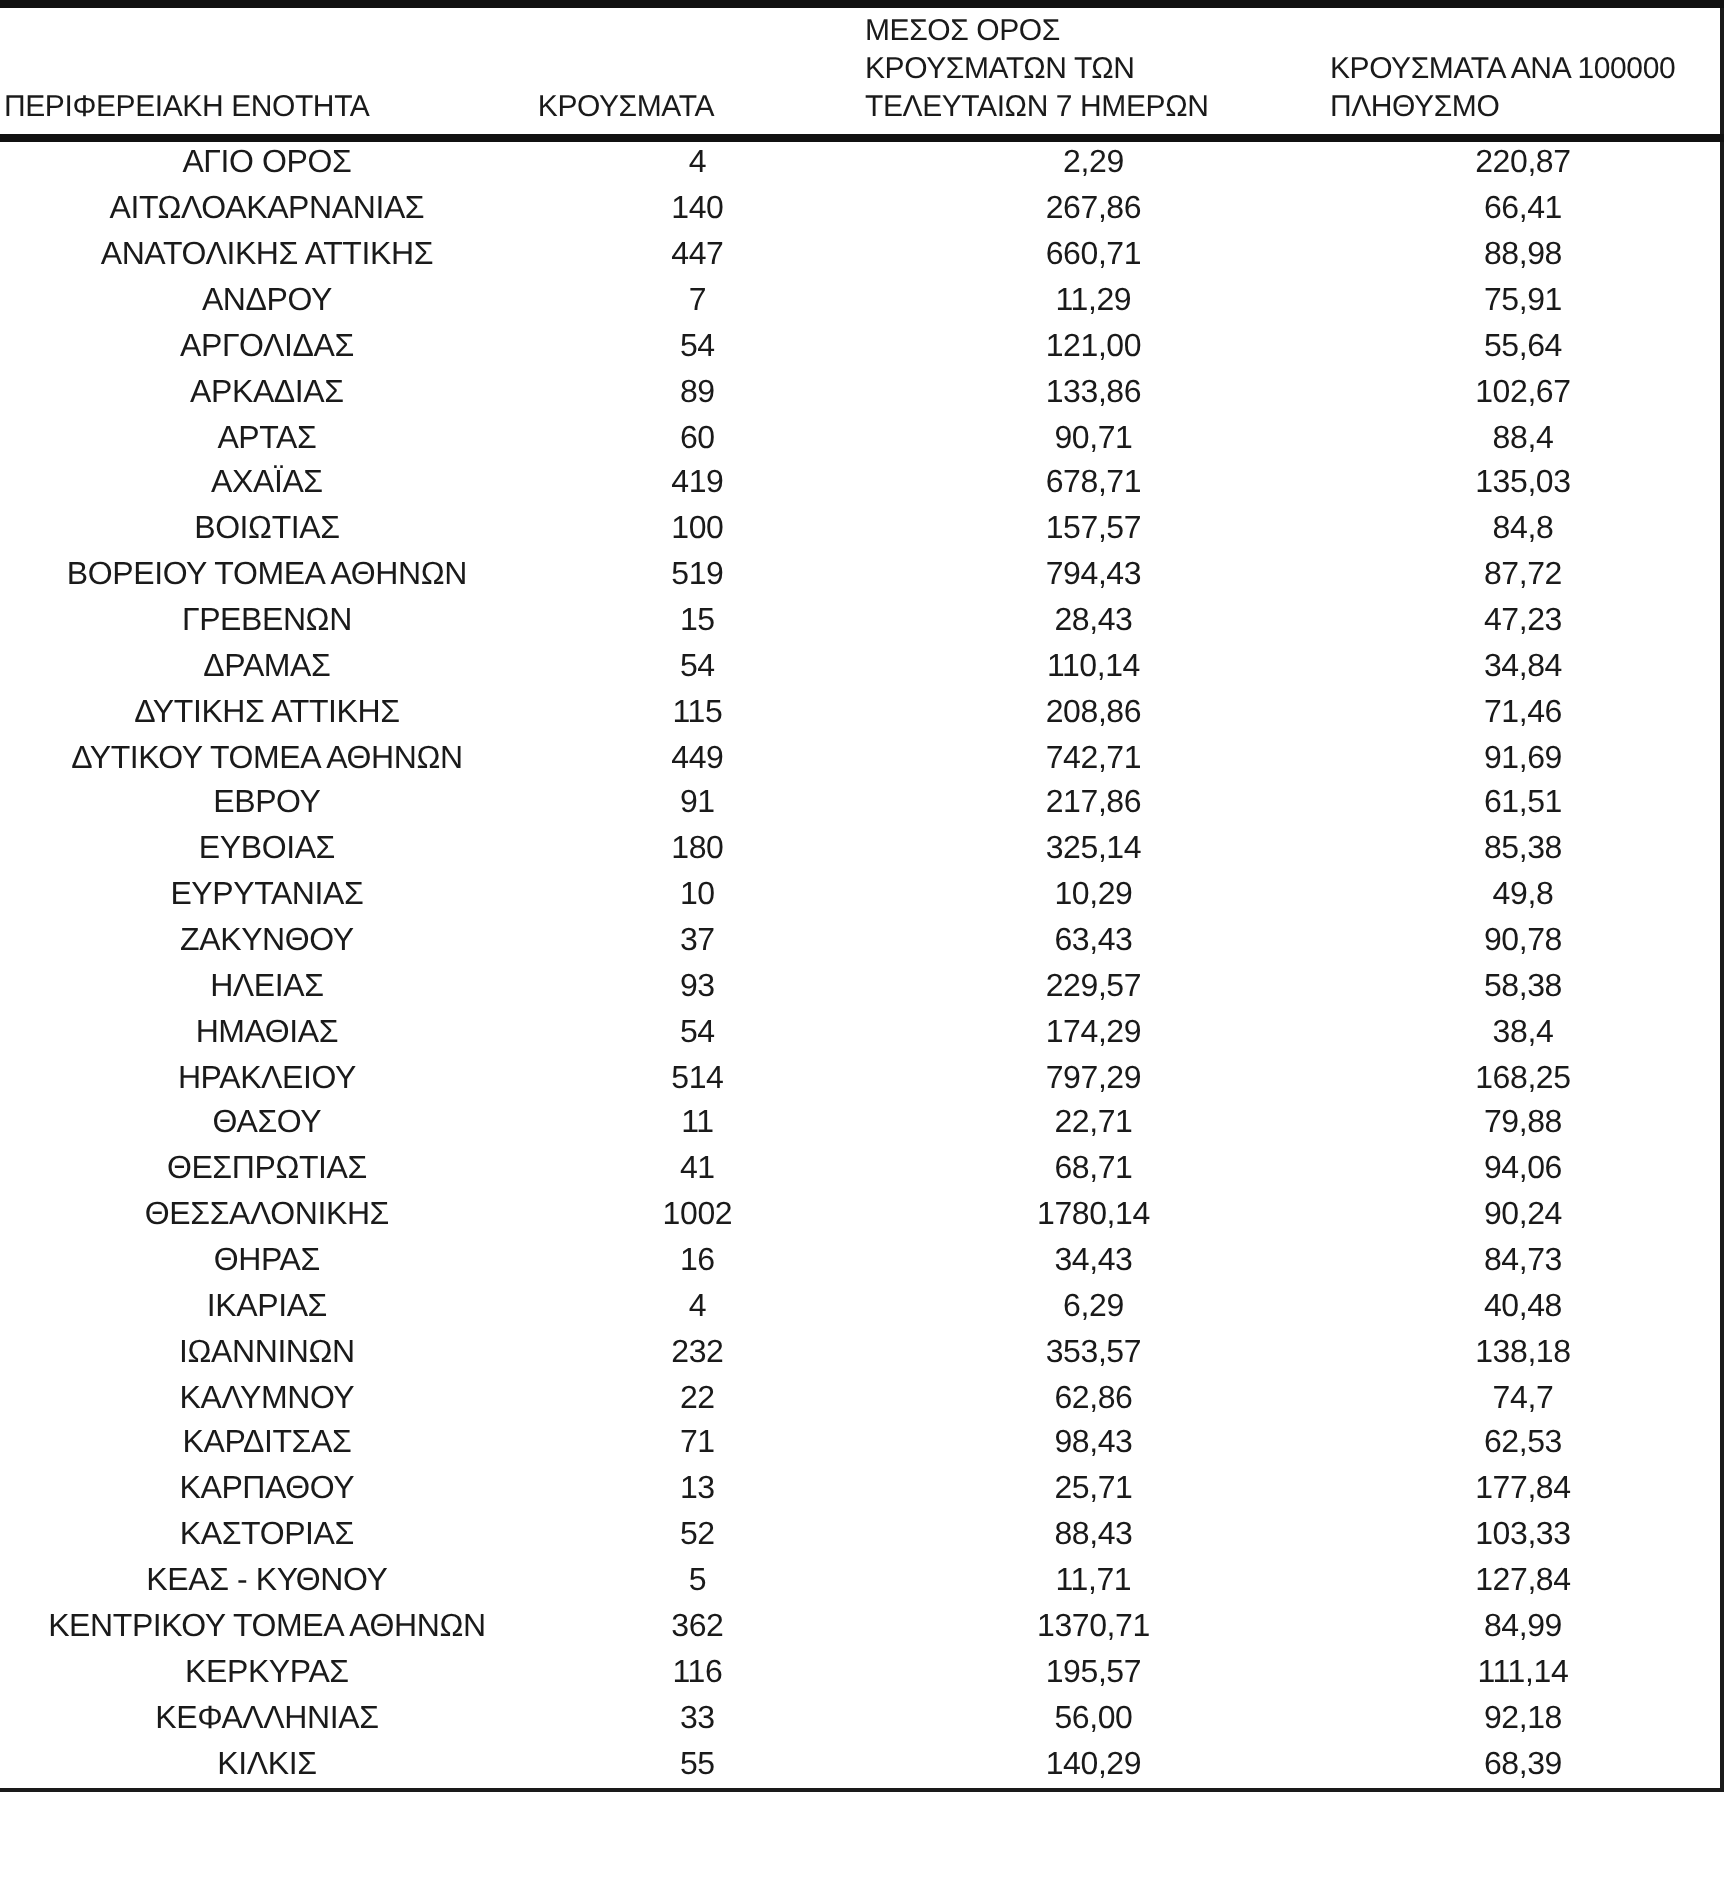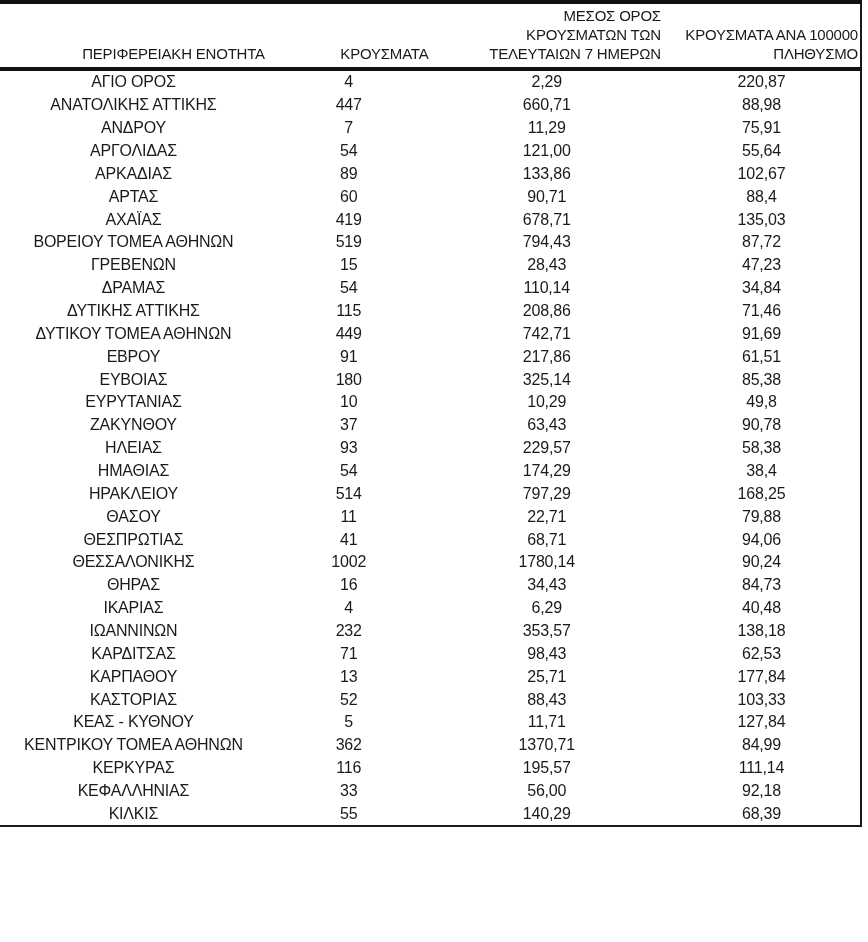--- a/index.html
+++ b/index.html
@@ -30,21 +30,21 @@
     background: #ffffff;
   }
   col.c-region  { width: 31%; }
   col.c-cases   { width: 19%; }
   col.c-avg7    { width: 27%; }
   col.c-per100k { width: 23%; }
   th {
     height: 59px;
     padding: 0 2px 4px 2px;
     vertical-align: bottom;
-    text-align: right;
+    text-align: left;
     font-weight: normal;
     font-size: 15px;
     line-height: 19px;
     border-bottom: 4px solid #111111;
     white-space: pre-line;
     letter-spacing: -0.2px;
   }
   td {
     height: 22.87px;
     padding: 0 2px;
@@ -81,20 +81,26 @@
     </thead>
     <tbody>
 
     <tr class="">
         <td>ΑΓΙΟ ΟΡΟΣ</td>
         <td>4</td>
         <td>2,29</td>
         <td>220,87</td>
       </tr>
         <tr class="">
+        <td>ΑΙΤΩΛΟΑΚΑΡΝΑΝΙΑΣ</td>
+        <td>140</td>
+        <td>267,86</td>
+        <td>66,41</td>
+      </tr>
+        <tr class="">
         <td>ΑΝΑΤΟΛΙΚΗΣ ΑΤΤΙΚΗΣ</td>
         <td>447</td>
         <td>660,71</td>
         <td>88,98</td>
       </tr>
         <tr class="">
         <td>ΑΝΔΡΟΥ</td>
         <td>7</td>
         <td>11,29</td>
         <td>75,91</td>
@@ -117,20 +123,26 @@
         <td>90,71</td>
         <td>88,4</td>
       </tr>
         <tr class="">
         <td>ΑΧΑΪΑΣ</td>
         <td>419</td>
         <td>678,71</td>
         <td>135,03</td>
       </tr>
         <tr class="">
+        <td>ΒΟΙΩΤΙΑΣ</td>
+        <td>100</td>
+        <td>157,57</td>
+        <td>84,8</td>
+      </tr>
+        <tr class="">
         <td>ΒΟΡΕΙΟΥ ΤΟΜΕΑ ΑΘΗΝΩΝ</td>
         <td>519</td>
         <td>794,43</td>
         <td>87,72</td>
       </tr>
         <tr class="">
         <td>ΓΡΕΒΕΝΩΝ</td>
         <td>15</td>
         <td>28,43</td>
         <td>47,23</td>
@@ -223,20 +235,26 @@
         <td>ΙΚΑΡΙΑΣ</td>
         <td>4</td>
         <td>6,29</td>
         <td>40,48</td>
       </tr>
         <tr class="">
         <td>ΙΩΑΝΝΙΝΩΝ</td>
         <td>232</td>
         <td>353,57</td>
         <td>138,18</td>
+      </tr>
+        <tr class="">
+        <td>ΚΑΛΥΜΝΟΥ</td>
+        <td>22</td>
+        <td>62,86</td>
+        <td>74,7</td>
       </tr>
         <tr class="">
         <td>ΚΑΡΔΙΤΣΑΣ</td>
         <td>71</td>
         <td>98,43</td>
         <td>62,53</td>
       </tr>
         <tr class="">
         <td>ΚΑΡΠΑΘΟΥ</td>
         <td>13</td>

